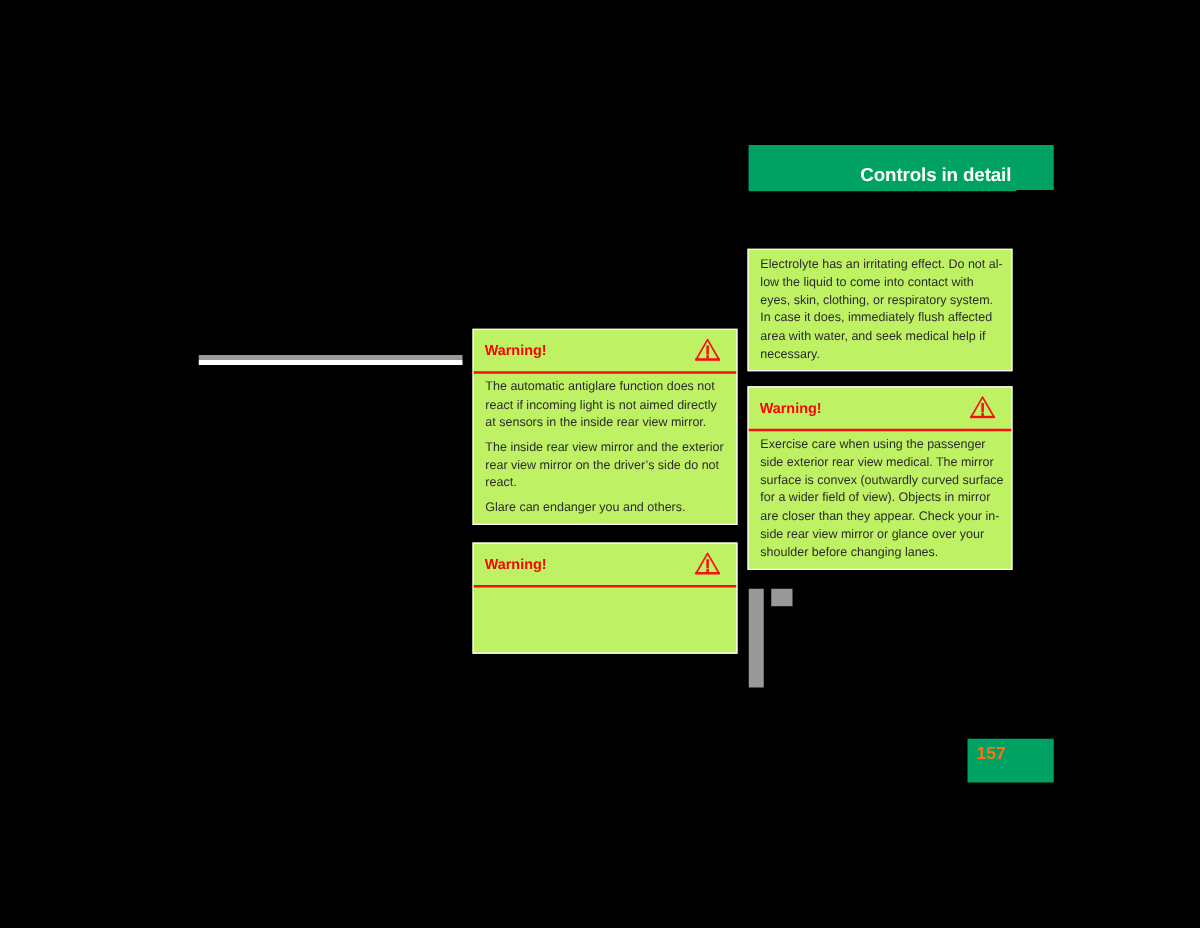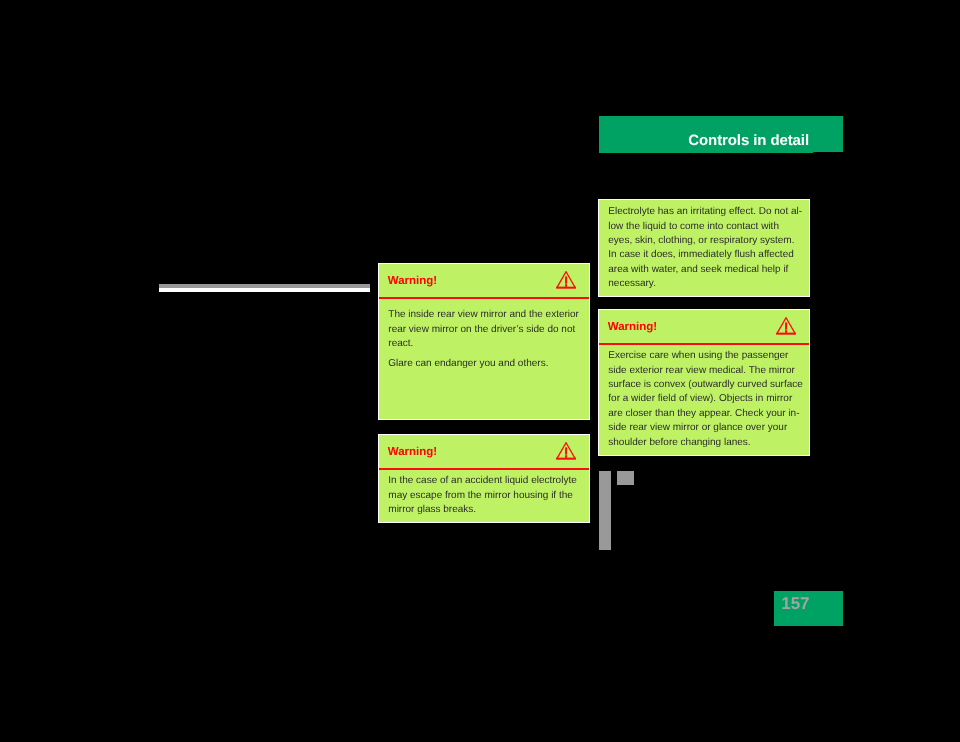--- a/index.html
+++ b/index.html
@@ -10,21 +10,21 @@
   .wbox{position:absolute;background:#bef264;box-sizing:border-box;border:1px solid #ffffff;}
   .whead{position:relative;box-sizing:border-box;}
   .wtitle{position:absolute;transform:translateZ(0);color:#ff0000;font-weight:bold;font-size:11.5px;white-space:nowrap;line-height:1;}
   .wicon{position:absolute;}
   .redline{position:absolute;left:0;right:0;height:2.2px;background:#fb0c10;}
   .wbody{position:relative;}
   .para{margin:0;font-size:10px;color:#2b2b2b;transform:translateZ(0);}
   .ln{display:block;height:14.4px;line-height:14.4px;white-space:nowrap;}
   .gap{height:5.3px;}
   .pagenum{position:absolute;background:#00a263;}
-  .pagenumtxt{position:absolute;transform:translateZ(0);color:#a3a3a3;font-weight:bold;font-size:17px;line-height:1;}
+  .pagenumtxt{position:absolute;transform:translateZ(0);color:#f97316;font-weight:bold;font-size:14px;line-height:1;}
   .rule-gray{position:absolute;background:#999999;}
   .rule-white{position:absolute;background:#ffffff;}
   .gblock{position:absolute;background:#999999;}
   .footer{position:absolute;transform:translateZ(0);color:#999999;font-size:26.6px;letter-spacing:0.26px;white-space:nowrap;line-height:1;-webkit-text-stroke:0.85px #999999;}
 </style>
 </head>
 <body>
 
 <div class="page">
 
@@ -40,20 +40,25 @@
       <div class="wtitle" style="left:8.8px;top:12.2px;">Warning!</div>
       <svg class="wicon" viewBox="0 0 20 18" style="left:176.7px;top:7.4px;width:20px;height:18px;">
         <path d="M10.05 0.75 L19.2 16.6 L0.9 16.6 Z" fill="none" stroke="#fb0c10" stroke-width="1.3" stroke-linejoin="miter"></path>
         <rect x="0.25" y="15.65" width="19.6" height="1.95" fill="#fb0c10"></rect>
         <rect x="9.1" y="5.4" width="2.0" height="7.3" fill="#fb0c10"></rect>
         <rect x="9.1" y="13.2" width="2.0" height="2.6" fill="#fb0c10"></rect>
       </svg>
       <div class="redline" style="top:33.0px;"></div>
     </div>
     <div class="wbody" style="padding:3.2px 7px 0 9.3px;">
+      <p class="para">
+        <span class="ln">The automatic antiglare function does not</span>
+        <span class="ln">react if incoming light is not aimed directly</span>
+        <span class="ln">at sensors in the inside rear view mirror.</span>
+      </p>
       <div class="gap"></div>
       <p class="para">
         <span class="ln">The inside rear view mirror and the exterior</span>
         <span class="ln">rear view mirror on the driver’s side do not</span>
         <span class="ln">react.</span>
       </p>
       <div class="gap"></div>
       <p class="para">
         <span class="ln">Glare can endanger you and others.</span>
       </p>
@@ -63,27 +68,20 @@
   <div class="wbox" style="left:378px;top:434px;width:212px;height:89px;">
     <div class="whead" style="height:36px;">
       <div class="wtitle" style="left:8.8px;top:12.2px;">Warning!</div>
       <svg class="wicon" viewBox="0 0 20 18" style="left:176.7px;top:7.4px;width:20px;height:18px;">
         <path d="M10.05 0.75 L19.2 16.6 L0.9 16.6 Z" fill="none" stroke="#fb0c10" stroke-width="1.3" stroke-linejoin="miter"></path>
         <rect x="0.25" y="15.65" width="19.6" height="1.95" fill="#fb0c10"></rect>
         <rect x="9.1" y="5.4" width="2.0" height="7.3" fill="#fb0c10"></rect>
         <rect x="9.1" y="13.2" width="2.0" height="2.6" fill="#fb0c10"></rect>
       </svg>
       <div class="redline" style="top:33.0px;"></div>
-    </div>
-    <div class="wbody" style="padding:3.2px 7px 0 9.3px;">
-      <p class="para">
-        <span class="ln">In the case of an accident liquid electrolyte</span>
-        <span class="ln">may escape from the mirror housing if the</span>
-        <span class="ln">mirror glass breaks.</span>
-      </p>
     </div>
   </div>
 
   <div class="wbox" style="left:598px;top:199px;width:212px;height:98px;">
     <div style="padding:5.2px 7px 0 9.3px;">
       <p class="para">
         <span class="ln">Electrolyte has an irritating effect. Do not al-</span>
         <span class="ln">low the liquid to come into contact with</span>
         <span class="ln">eyes, skin, clothing, or respiratory system.</span>
         <span class="ln">In case it does, immediately flush affected</span>

